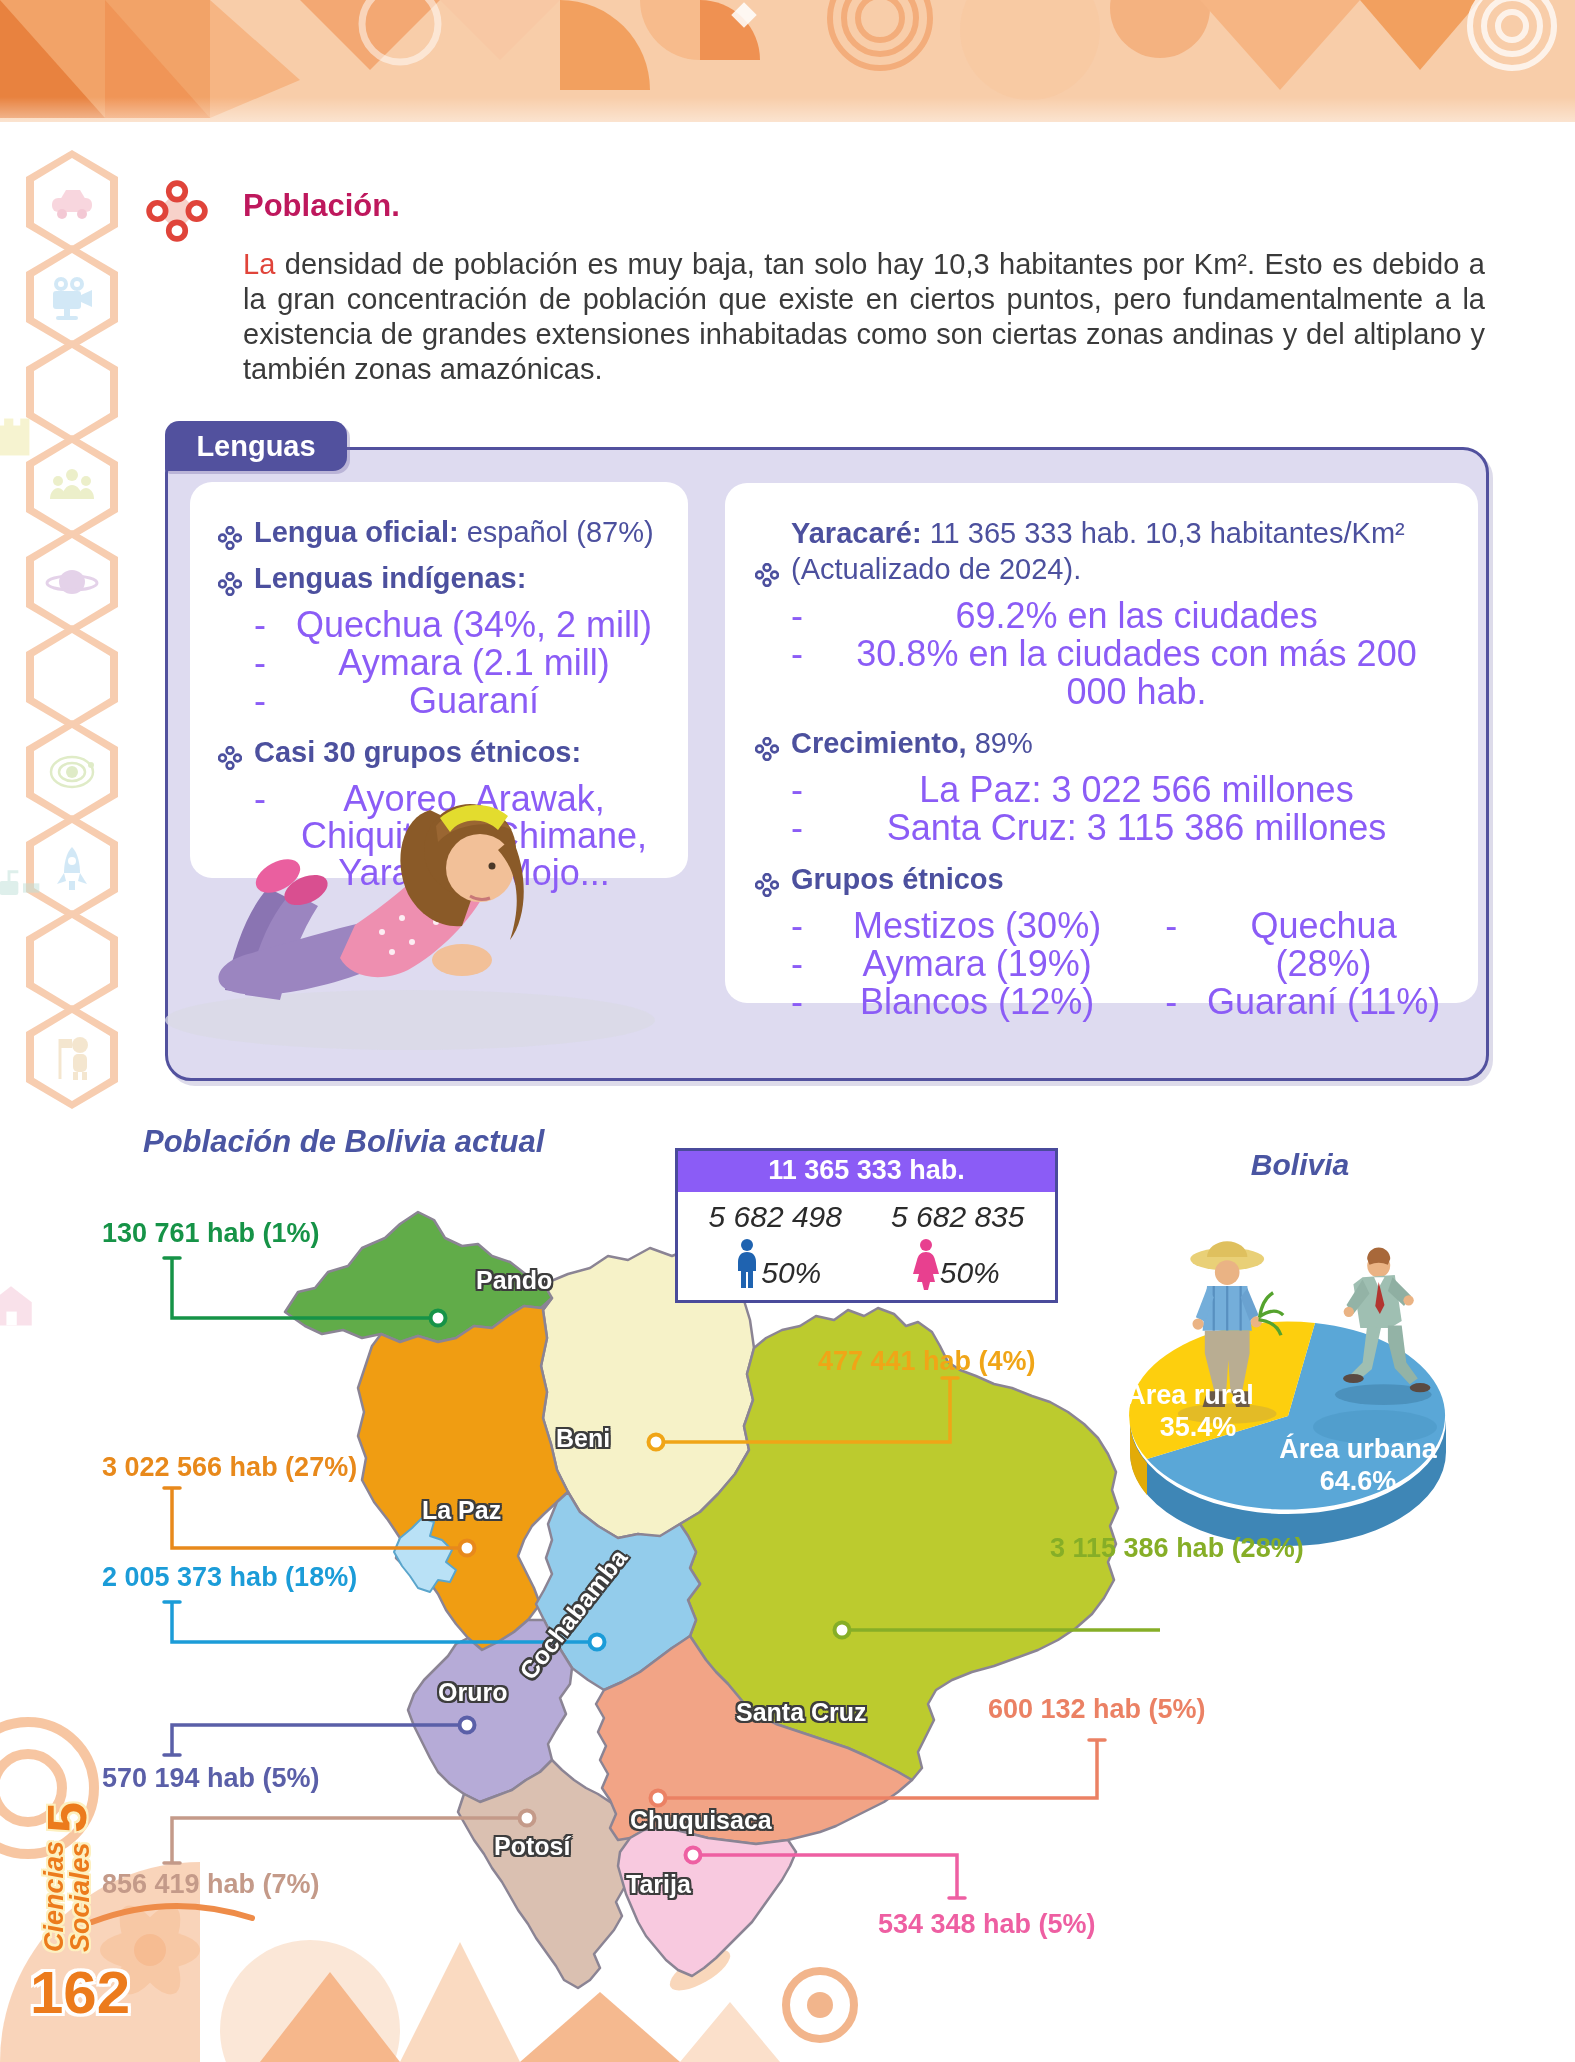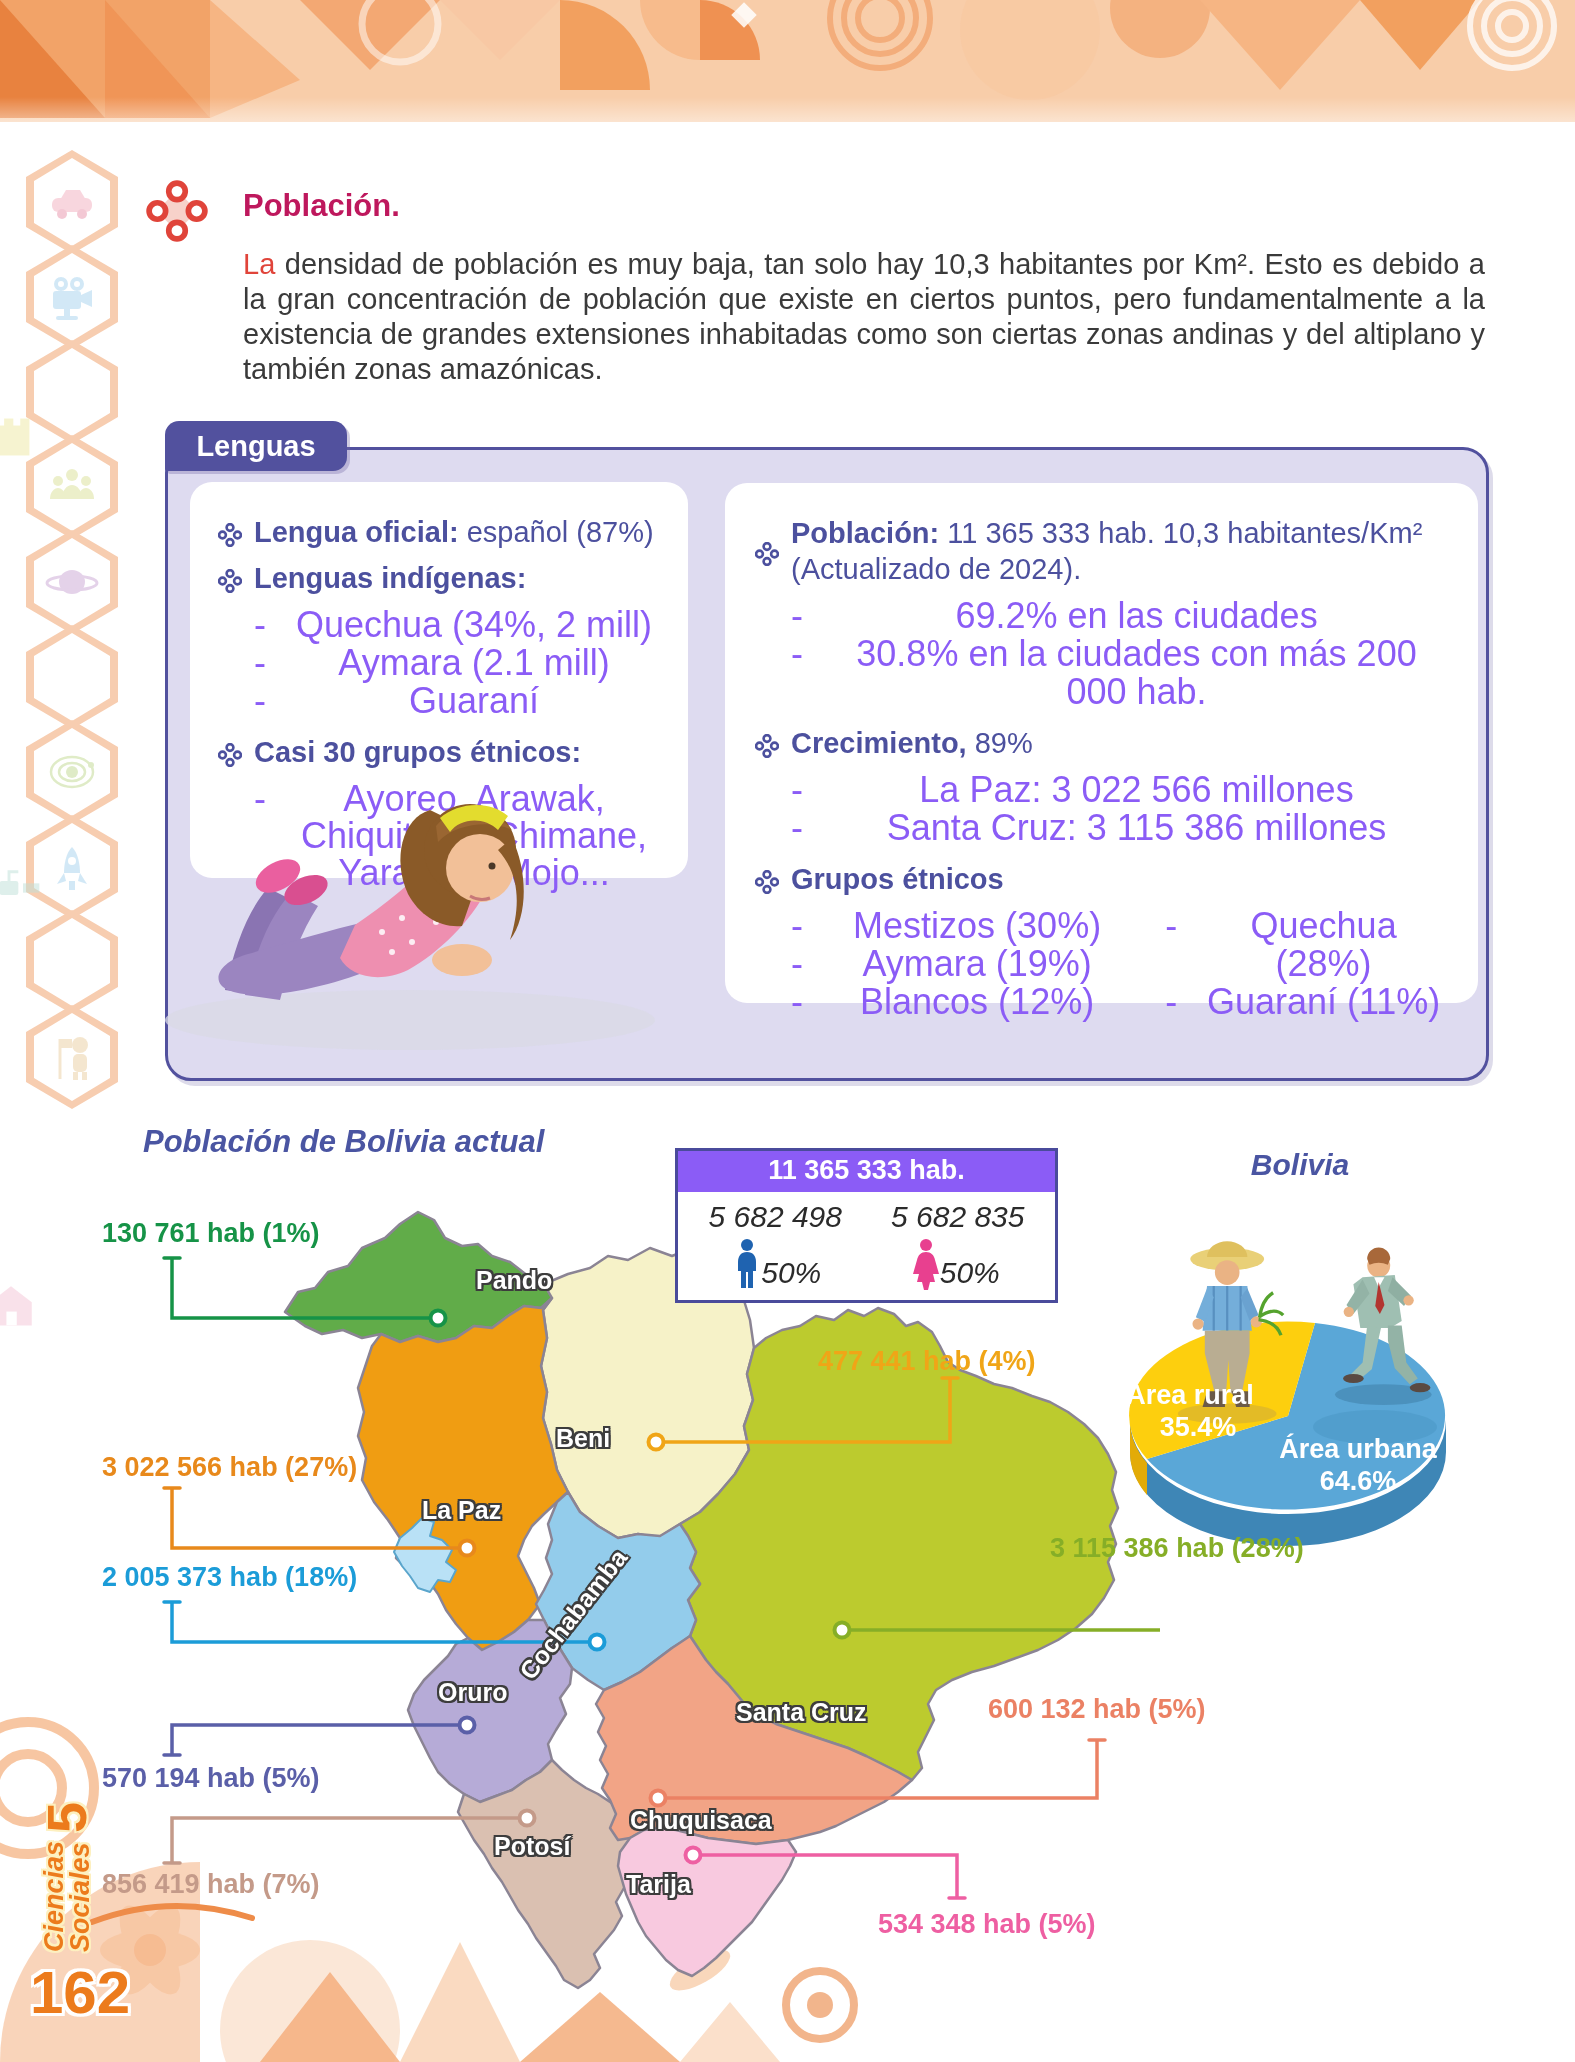--- a/index.html
+++ b/index.html
@@ -22,21 +22,21 @@
   #heading-icon{left:146px;top:180px;}
   #page-title{left:243px;top:188px;font-size:31px;font-weight:700;}
   #intro{left:243px;top:247px;width:1242px;font-size:29px;line-height:35px;color:#3a3a3a;text-align:justify;}
 
   
   #lbox{left:165px;top:447px;width:1318px;height:628px;background:#dedbf0;border:3px solid #52519e;border-radius:26px;box-shadow:4px 5px 0 rgba(120,110,170,.25);}
   #ltab{left:165px;top:421px;width:182px;height:50px;background:#52519e;border-radius:14px 14px 14px 2px;color:#fff;font-size:29px;font-weight:700;display:flex;align-items:center;justify-content:center;z-index:2;box-shadow:3px 3px 0 rgba(120,110,170,.35);}
   .card{position:absolute;background:#fff;border-radius:22px;color:#4c509e;z-index:1;}
   #lcard{left:190px;top:482px;width:498px;height:396px;padding:26px 28px;box-sizing:border-box;}
   #rcard{left:725px;top:483px;width:753px;height:520px;padding:26px 30px;box-sizing:border-box;}
-  .b-item{display:flex;align-items:center;font-size:29px;margin:6px 0 10px 0;line-height:36px;}
+  .b-item{display:flex;align-items:flex-end;font-size:29px;margin:6px 0 10px 0;line-height:36px;}
   .b-item .mini-ic{flex:0 0 auto;width:24px;height:24px;margin:6px 12px 0 0;}
   .b-item b{font-weight:700;margin-right:8px;white-space:nowrap;}
   .dash-list{margin:2px 0 14px 0;}
   .dash-item{position:relative;padding-left:70px;font-size:36px;line-height:38px;color:#8b5cf6;text-align:center;}
   .dash-item::before{content:"-";position:absolute;left:36px;}
   .two-col{display:flex;}
   .two-col .col1{width:54%;}
   .two-col .col2{width:46%;}
 
   
@@ -295,21 +295,21 @@
   <div id="rcard" class="card abs">
     <div class="b-item">
       <svg class="mini-ic" viewBox="0 0 24 24">
           <g fill="#fff" stroke="#4c509e" stroke-width="2.6">
             <circle cx="12" cy="4.5" r="3.4"></circle>
             <circle cx="4.5" cy="12" r="3.4"></circle>
             <circle cx="19.5" cy="12" r="3.4"></circle>
             <circle cx="12" cy="19.5" r="3.4"></circle>
           </g>
         </svg>
-      <span><b>Población:</b><span>11 365 333 hab. 10,3 habitantes/Km² (Actualizado de 2024).</span></span>
+      <span><b>Yaracaré:</b><span>11 365 333 hab. 10,3 habitantes/Km² (Actualizado de 2024).</span></span>
     </div>
     <div class="dash-list">
       <div class="dash-item">69.2% en las ciudades</div>
       <div class="dash-item">30.8% en la ciudades con más 200 000 hab.</div>
     </div>
     <div class="b-item">
       <svg class="mini-ic" viewBox="0 0 24 24">
           <g fill="#fff" stroke="#4c509e" stroke-width="2.6">
             <circle cx="12" cy="4.5" r="3.4"></circle>
             <circle cx="4.5" cy="12" r="3.4"></circle>

